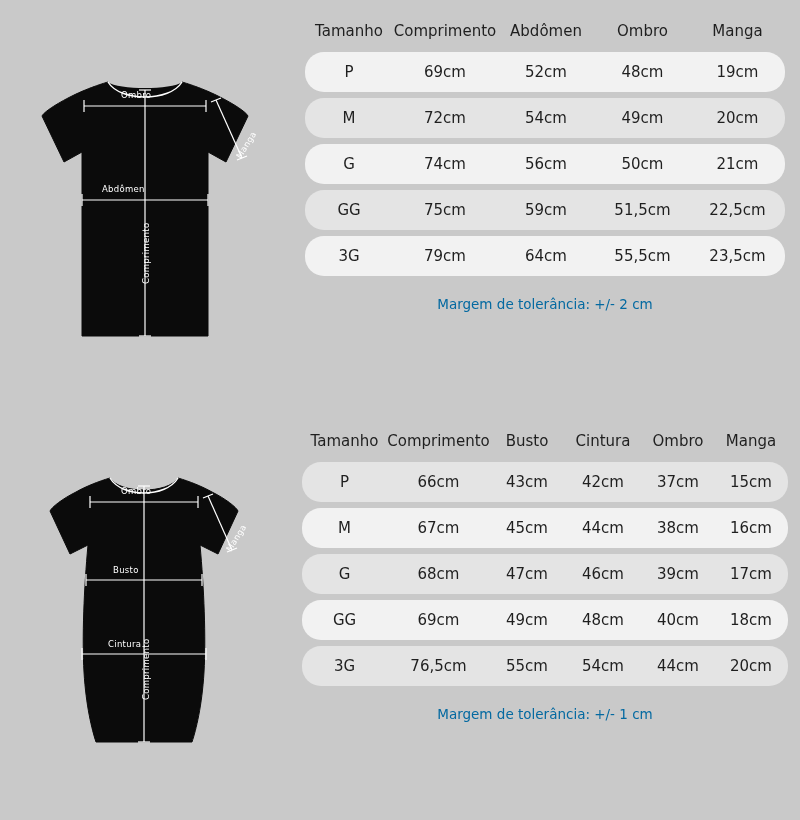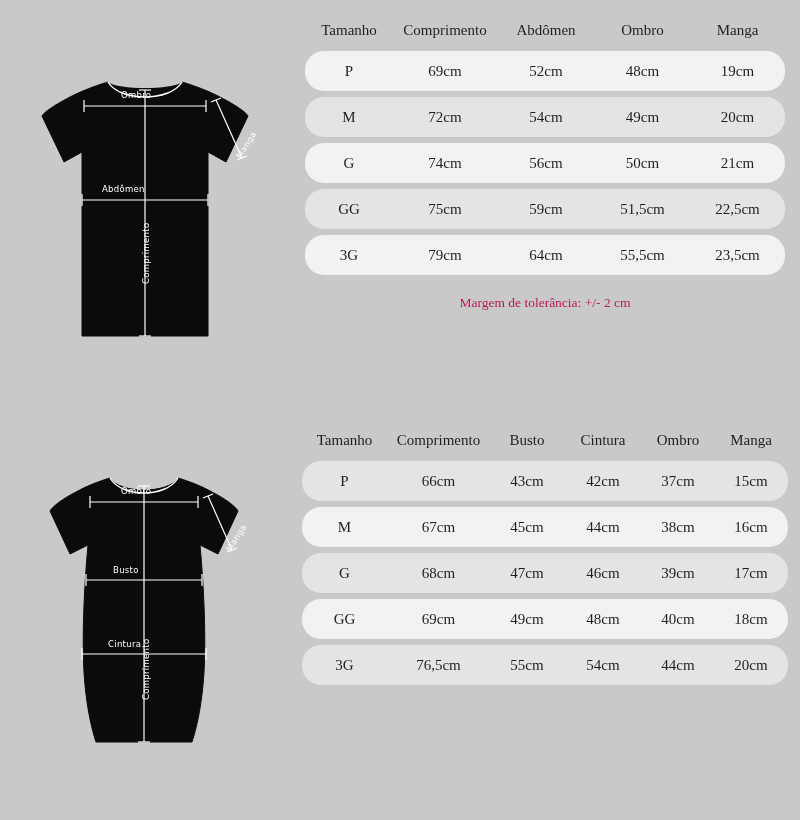--- a/index.html
+++ b/index.html
@@ -33,21 +33,20 @@
     position: relative;
     width: 290px;
     height: 410px;
   }
   .table-area {
     position: relative;
     width: 510px;
     height: 410px;
     padding-top: 14px;
     box-sizing: border-box;
-    font-family: Liberation Serif, serif;
   }
 
   
   table.size-table {
     border-collapse: separate;
     border-spacing: 0 6px;
     width: 480px;
     margin: 0 auto;
     table-layout: fixed;
   }
@@ -74,21 +73,21 @@
   table.size-table tbody tr td:last-child {
     border-top-right-radius: 19px;
     border-bottom-right-radius: 19px;
   }
   table.size-table tbody tr.row-alt td {
     background: #e4e4e4;
   }
   .tolerance {
     text-align: center;
     font-size: 13.5px;
-    color: #be185d;
+    color: #0369a1;
     margin-top: 14px;
     width: 480px;
     margin-left: auto;
     margin-right: auto;
   }
 
   
   .shirt-wrap {
     position: absolute;
     left: 20px;
@@ -308,16 +307,17 @@
           <tr class="row-alt">
             <td>3G</td>
             <td>76,5cm</td>
             <td>55cm</td>
             <td>54cm</td>
             <td>44cm</td>
             <td>20cm</td>
           </tr>
         </tbody>
       </table>
+      <div class="tolerance">Margem de tolerância: +/- 1 cm</div>
     </div>
   </div>
 
 </div>
 
 </body></html>

